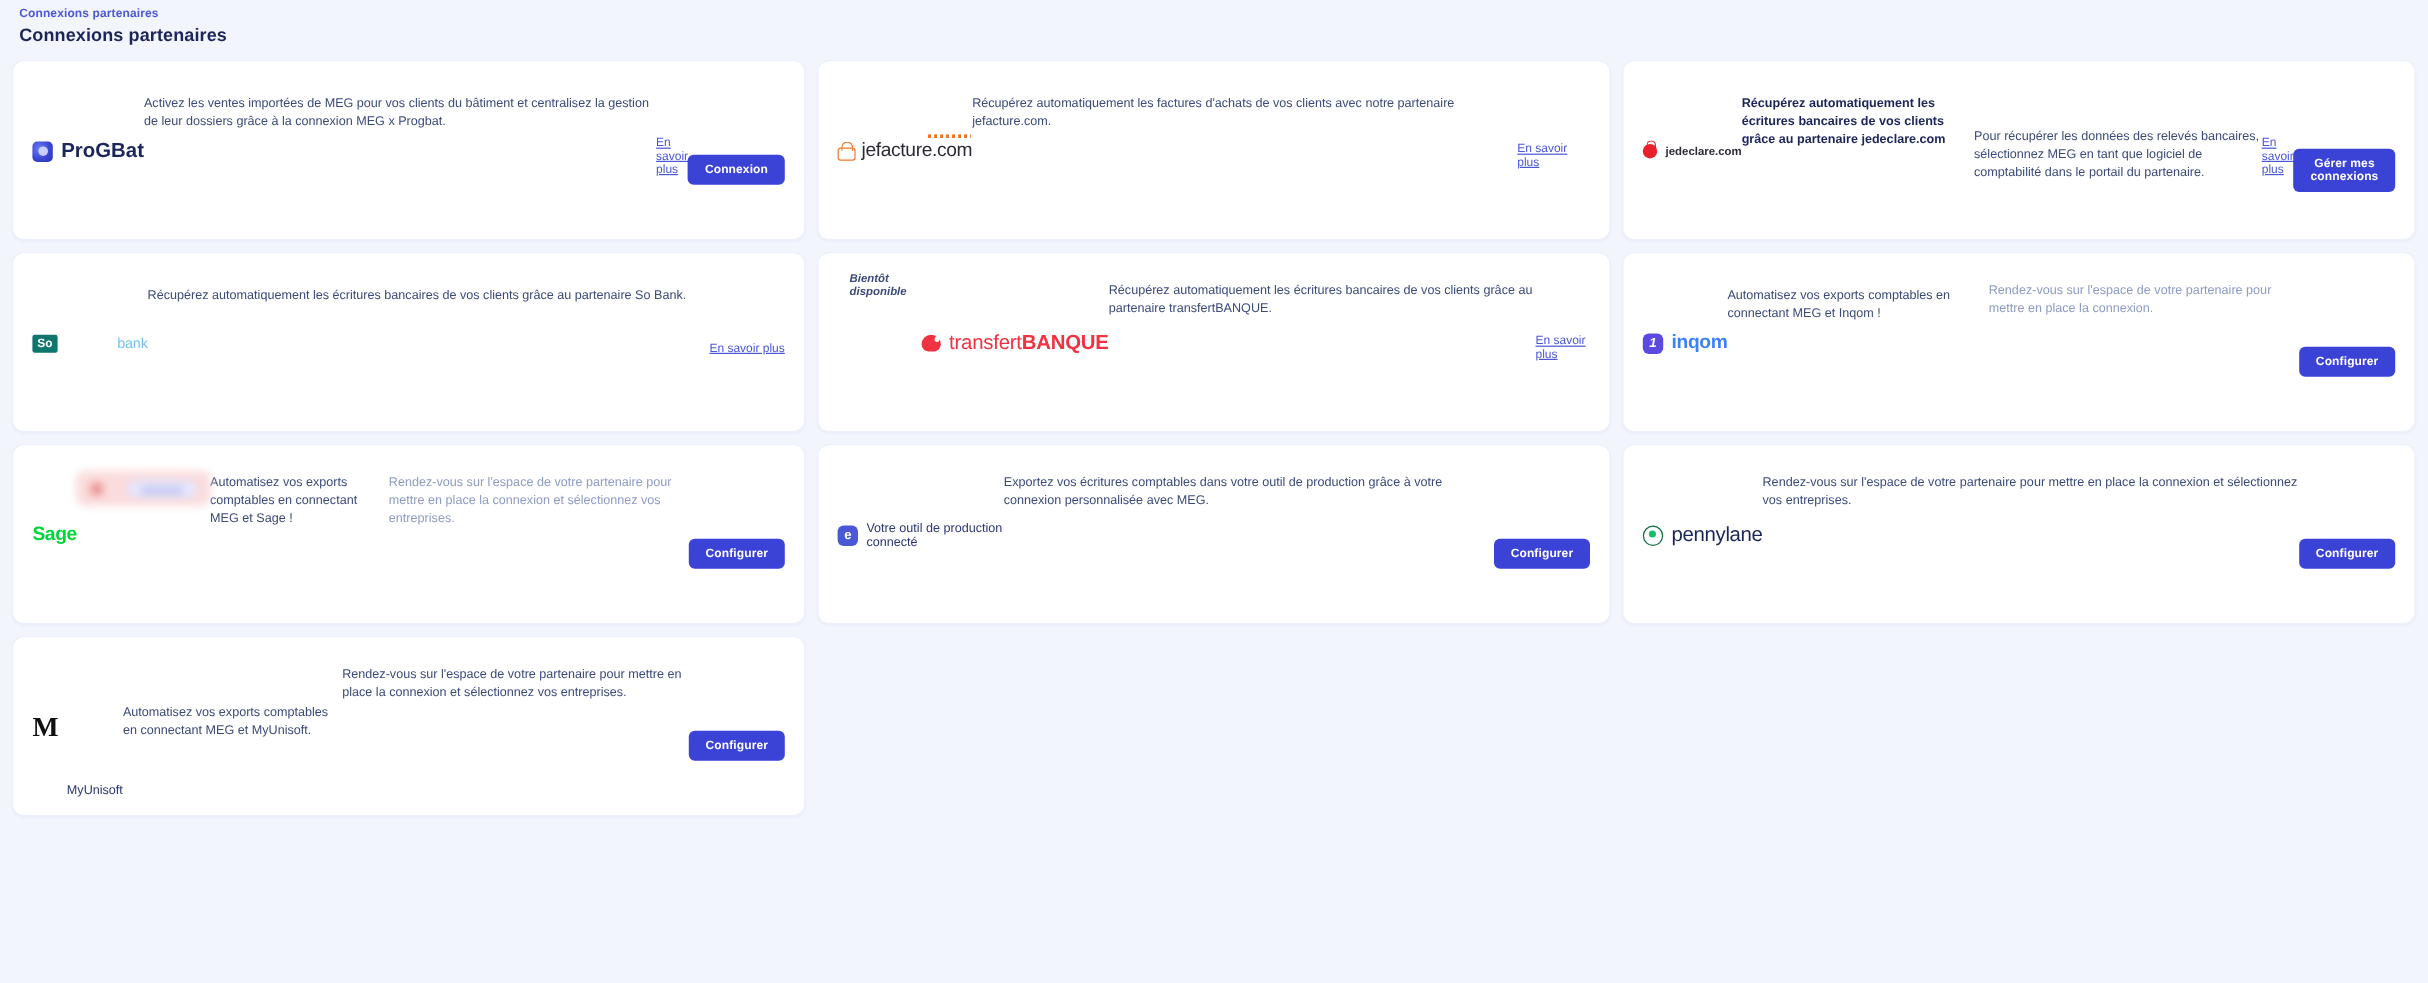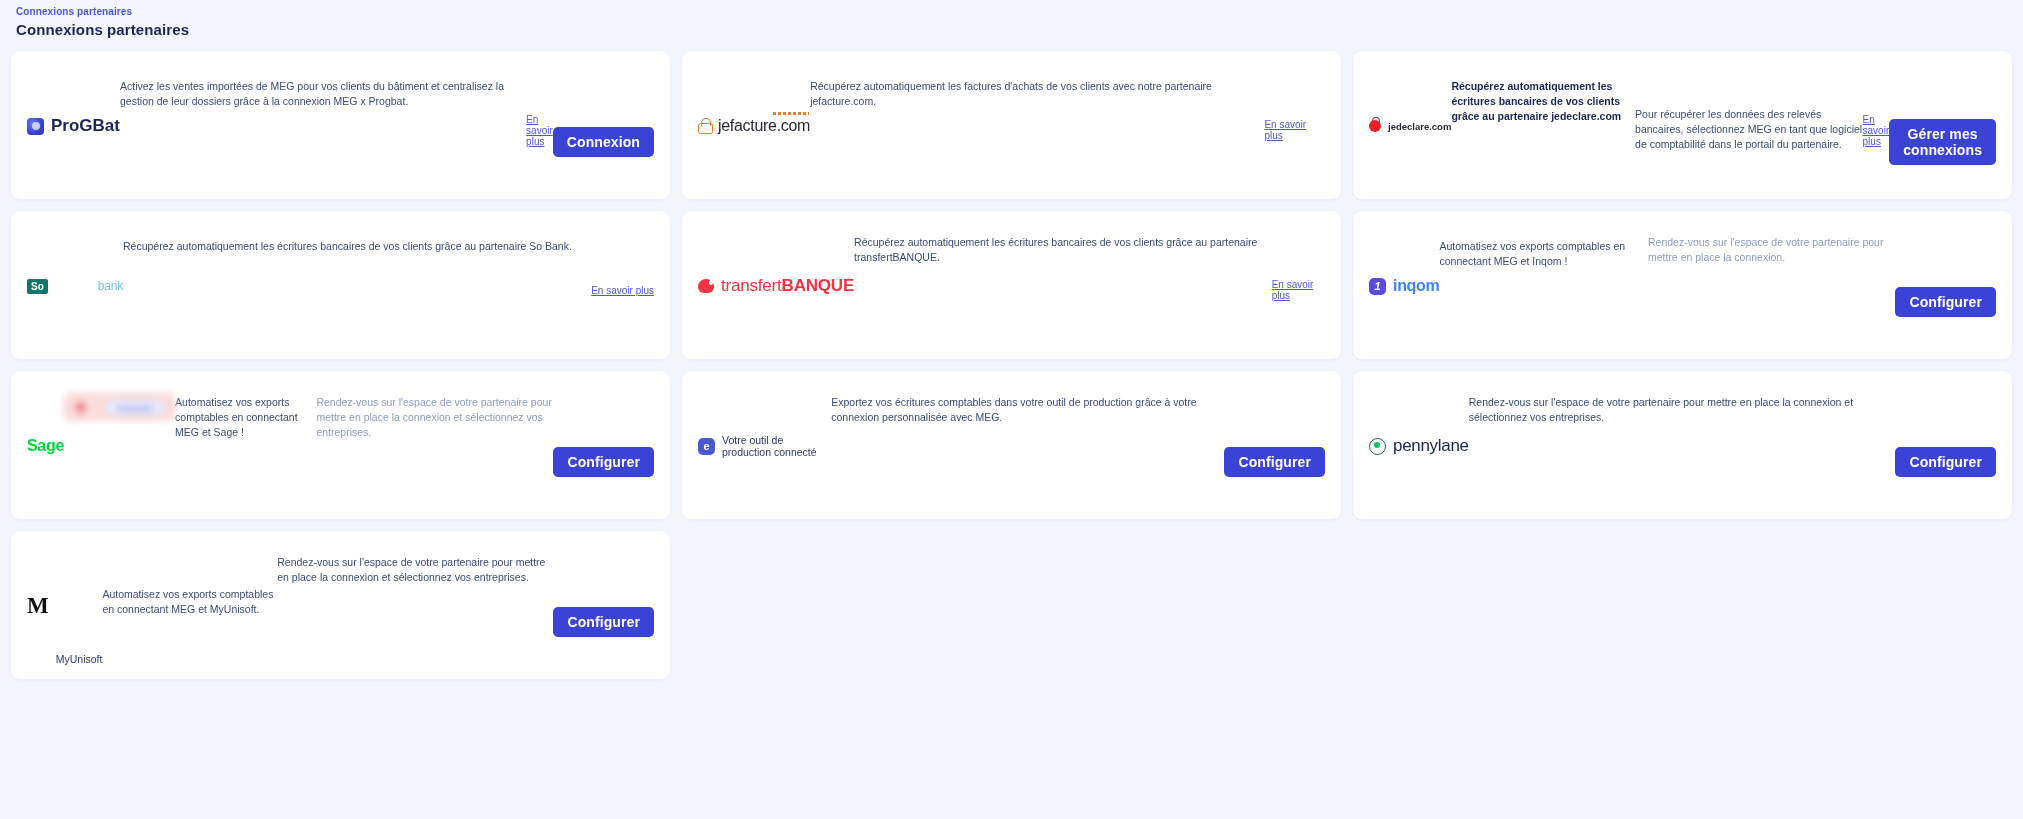--- a/index.html
+++ b/index.html
@@ -150,21 +150,21 @@
     margin-top: 8px; min-height: 24px;
   }
   .card-footer.right { justify-content: flex-end; }
 
   .link {
     font-size: 10px; color: #4a58d6; text-decoration: underline;
     cursor: pointer;
   }
   .btn {
     background: #3b43d6; color: #fff; border: none; border-radius: 5px;
-    font-size: 14px; font-weight: 700; padding: 7px 14px;
+    font-size: 10px; font-weight: 700; padding: 7px 14px;
     font-family: "Liberation Sans", sans-serif; cursor: pointer;
     letter-spacing: .1px;
     margin-top: 23px;
   }
 
   
   .alert {
     margin-top: 8px;
     background: #fbdcdc; border: 1px solid #f6c7c7; border-radius: 7px;
     height: 28px; display: flex; align-items: center; gap: 10px;
@@ -243,20 +243,21 @@
         <span class="sb-text">bank</span>
       </div>
       <div class="desc">Récupérez automatiquement les écritures bancaires de vos clients grâce au partenaire So Bank.</div>
       <div class="spacer"></div>
       <div class="card-footer right">
         <span class="link">En savoir plus</span>
       </div>
     </div>
 
     <div class="card">
+      <div class="soon-label">Bientôt disponible</div>
       <div class="logo-row">
         <span class="tb-mark"></span>
         <span class="tb-text"><span>transfert</span><b>BANQUE</b></span>
       </div>
       <div class="desc tight">Récupérez automatiquement les écritures bancaires de vos clients grâce au partenaire transfertBANQUE.</div>
       <div class="spacer"></div>
       <div class="card-footer right">
         <span class="link">En savoir plus</span>
       </div>
     </div>

